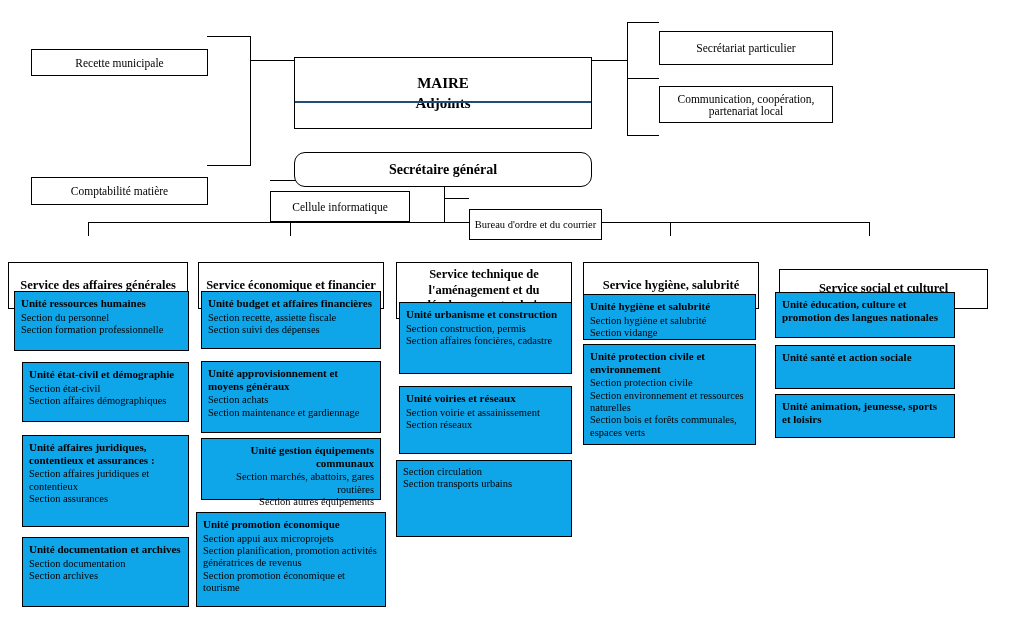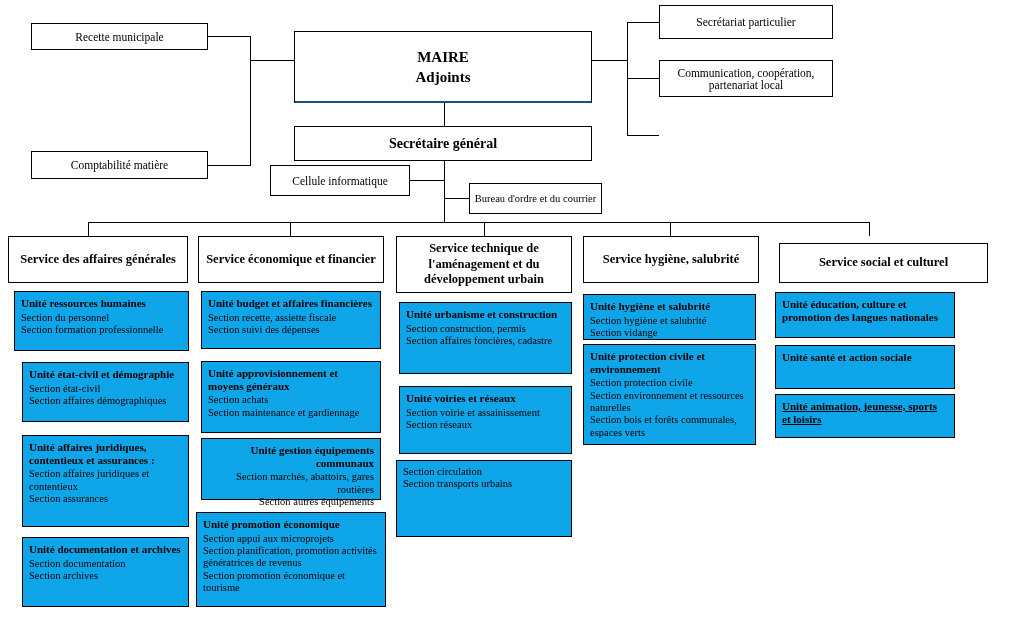--- a/index.html
+++ b/index.html
@@ -19,20 +19,21 @@
     position: absolute;
     left: 0; top: 0;
     width: 1024px;
     height: 633px;
   }
   .box {
     position: absolute;
     box-sizing: border-box;
     border: 1px solid #000;
     background: #ffffff;
+    margin-top: 26px;
   }
   .ctr {
     display: flex;
     align-items: center;
     justify-content: center;
     text-align: center;
   }
   .lbl-center {
     text-align: center;
   }
@@ -140,21 +141,21 @@
   <div class="box ctr" style="left:659px; top:5px; width:174px; height:34px;">
     <span class="plain">Secrétariat particulier</span>
   </div>
 
   <div class="box ctr" style="left:659px; top:60px; width:174px; height:37px;">
     <span class="plain lbl-center" style="white-space:pre-line;">Communication, coopération,
 partenariat local</span>
   </div>
 
 
-  <div class="box ctr" style="left:294px; top:126px; width:298px; height:35px;">
+  <div class="box ctr" style="left:294px; top:126px; width:298px; height:35px;border-radius:11px;">
     <span class="sg-title">Secrétaire général</span>
   </div>
 
   <div class="box ctr" style="left:270px; top:165px; width:140px; height:31px;">
     <span class="plain">Cellule informatique</span>
   </div>
 
   <div class="box ctr" style="left:469px; top:183px; width:133px; height:31px;text-align:right;">
     <span class="plain-sm">Bureau d'ordre et du courrier</span>
   </div>
@@ -255,17 +256,17 @@
   </div>
 
   <div class="unit-box" style="left:775px; top:292px; width:180px; height:46px;">
     <span class="unit-title">Unité éducation, culture et promotion des langues nationales</span>
   </div>
 
   <div class="unit-box" style="left:775px; top:345px; width:180px; height:44px;">
     <span class="unit-title">Unité santé et action sociale</span>
   </div>
 
-  <div class="unit-box" style="left:775px; top:394px; width:180px; height:44px;text-decoration:underline;">
+  <div class="unit-box" style="left:775px; top:394px; width:180px; height:44px;">
     <span class="unit-title">Unité animation, jeunesse, sports et loisirs</span>
   </div>
 
 </div>
 
 </body></html>

